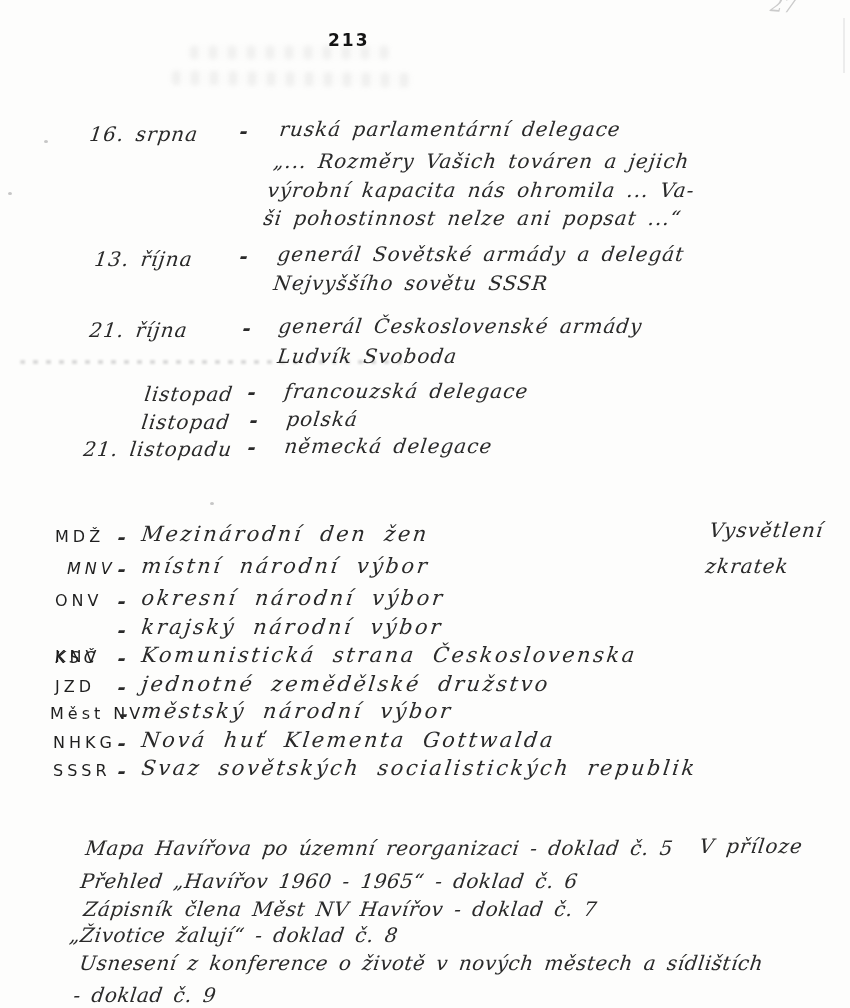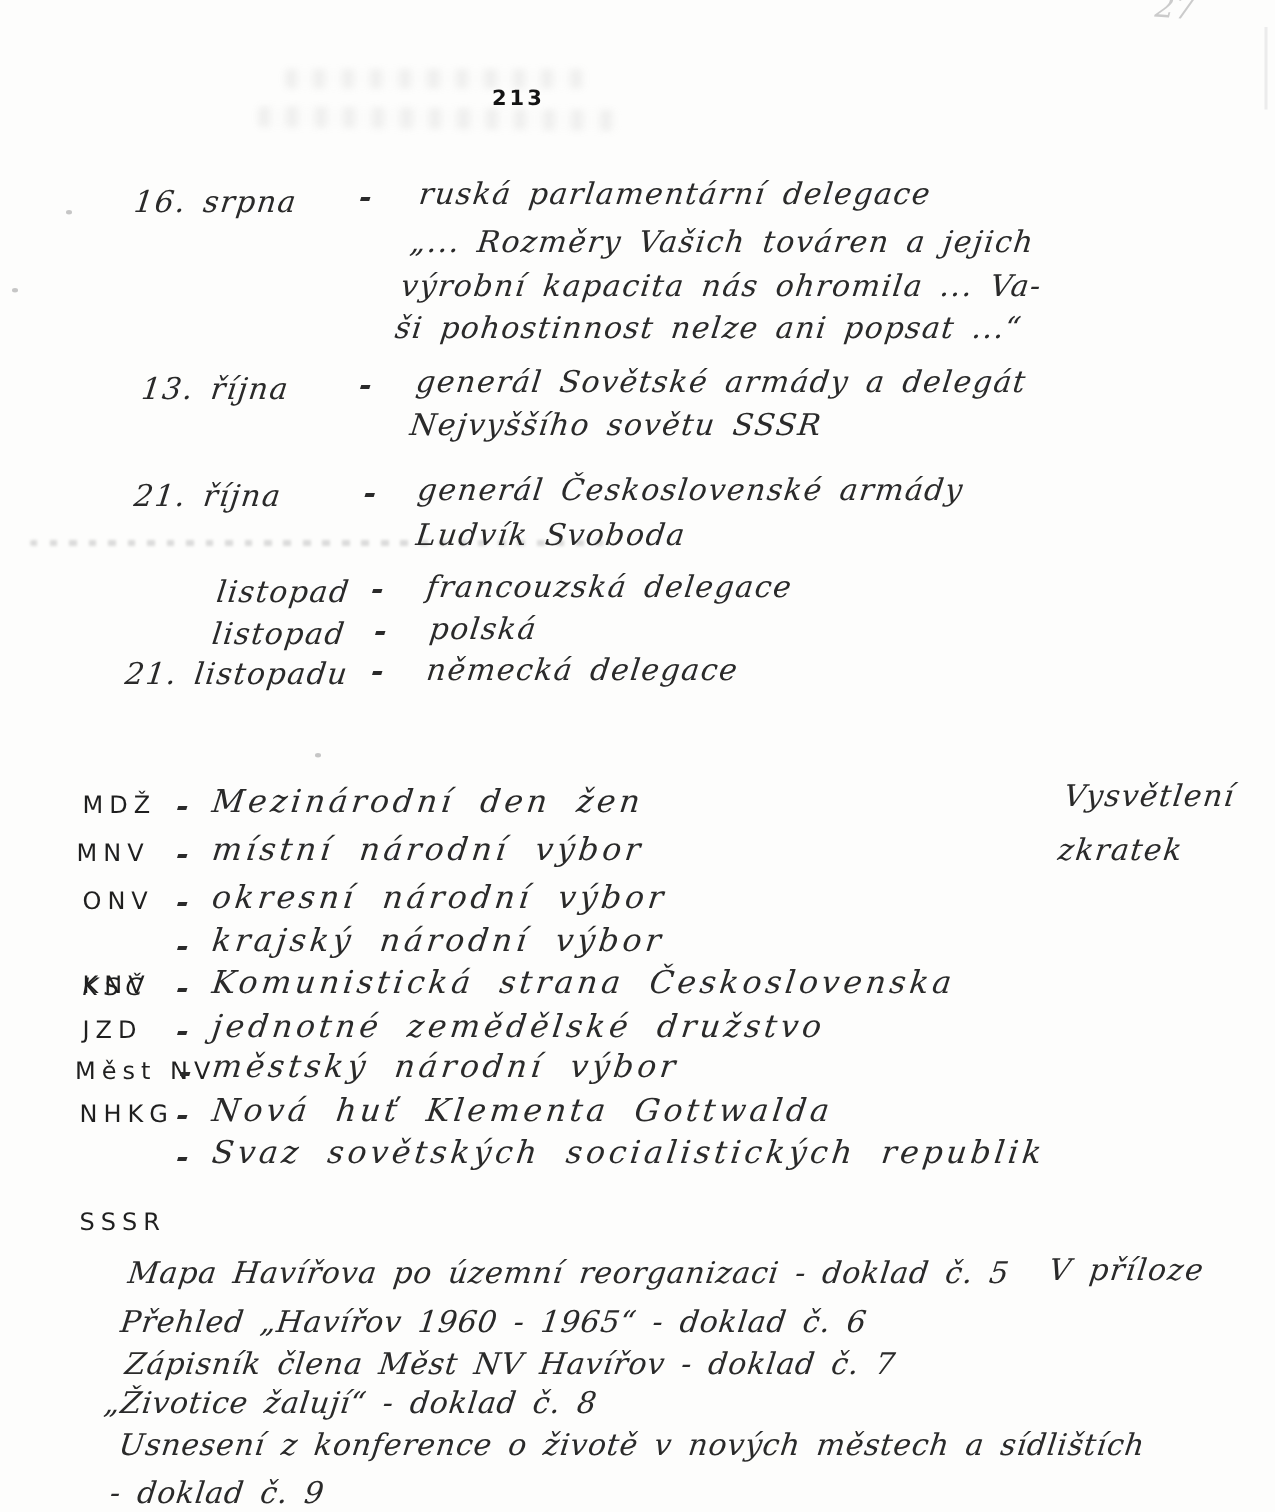--- a/index.html
+++ b/index.html
@@ -22,21 +22,21 @@
     position:absolute;
     font-family:"DejaVu Sans",sans-serif;font-style:normal;
     font-size:16px;line-height:20px;letter-spacing:4px;
     color:#1f1f1f;white-space:nowrap;
   }
   .attach{font-size:20px;letter-spacing:0.5px;word-spacing:4px;}
   .dash{letter-spacing:0;font-weight:bold;}
   .pagenum{
     position:absolute;
     font-family:"DejaVu Sans",sans-serif;font-weight:bold;
-    font-size:14px;letter-spacing:2px;color:#141414;margin-top:28px;
+    font-size:17px;letter-spacing:2px;color:#141414;
   }
   .corner{
     position:absolute;font-family:"DejaVu Serif",serif;font-style:italic;
     font-size:21px;color:#cbcbcb;transform:rotate(4deg);
   }
   .bleed{
     position:absolute;filter:blur(2.5px);opacity:.5;
     background:repeating-linear-gradient(90deg,
       rgba(130,130,130,.22) 0 8px, rgba(210,210,210,.05) 8px 19px);
     border-radius:3px;
@@ -95,21 +95,21 @@
     <div class="hw" style="left:82px;top:437px;">21. listopadu</div>
     <div class="hw dash" style="left:246px;top:435px;">-</div>
     <div class="hw" style="left:283px;top:434px;">německá delegace</div>
   </section>
 
   <section>
     <div class="abbr-code" style="left:55px;top:527px;">MDŽ</div>
     <div class="hw dash" style="left:116px;top:525px;">-</div>
     <div class="hw abbr-meaning" style="left:140px;top:522px;">Mezinárodní den žen</div>
 
-    <div class="abbr-code" style="left:51px;top:559px;">MNV</div>
+    <div class="abbr-code" style="left:67px;top:559px;font-style:italic;">MNV</div>
     <div class="hw dash" style="left:116px;top:557px;">-</div>
     <div class="hw abbr-meaning" style="left:140px;top:554px;">místní národní výbor</div>
 
     <div class="abbr-code" style="left:55px;top:591px;">ONV</div>
     <div class="hw dash" style="left:116px;top:589px;">-</div>
     <div class="hw abbr-meaning" style="left:140px;top:586px;">okresní národní výbor</div>
 
     <div class="abbr-code" style="left:55px;top:647px;">KNV</div>
     <div class="hw dash" style="left:116px;top:618px;">-</div>
     <div class="hw abbr-meaning" style="left:140px;top:615px;">krajský národní výbor</div>
@@ -123,21 +123,21 @@
     <div class="hw abbr-meaning" style="left:140px;top:672px;">jednotné zemědělské družstvo</div>
 
     <div class="abbr-code" style="left:50px;top:704px;text-align:right;">Měst NV</div>
     <div class="hw dash" style="left:118px;top:702px;">-</div>
     <div class="hw abbr-meaning" style="left:140px;top:699px;">městský národní výbor</div>
 
     <div class="abbr-code" style="left:53px;top:733px;">NHKG</div>
     <div class="hw dash" style="left:116px;top:731px;">-</div>
     <div class="hw abbr-meaning" style="left:140px;top:728px;">Nová huť Klementa Gottwalda</div>
 
-    <div class="abbr-code" style="left:53px;top:805px;">SSSR</div>
+    <div class="abbr-code" style="left:53px;top:761px;">SSSR</div>
     <div class="hw dash" style="left:116px;top:759px;">-</div>
     <div class="hw abbr-meaning" style="left:140px;top:756px;">Svaz sovětských socialistických republik</div>
 
     <div class="hw" style="left:708px;top:518px;">Vysvětlení</div>
     <div class="hw" style="left:704px;top:554px;">zkratek</div>
   </section>
 
   <section>
     <div class="hw attach" style="left:84px;top:836px;">Mapa Havířova po územní reorganizaci - doklad č. 5</div>
     <div class="hw attach" style="left:79px;top:869px;">Přehled „Havířov 1960 - 1965“ - doklad č. 6</div>

